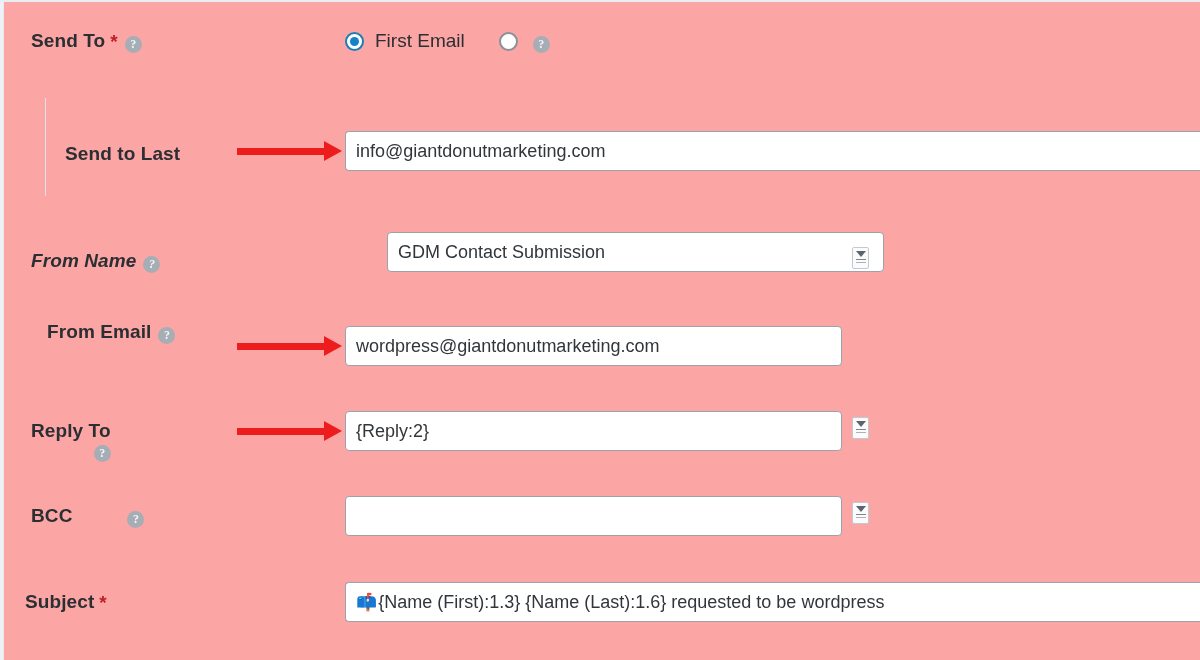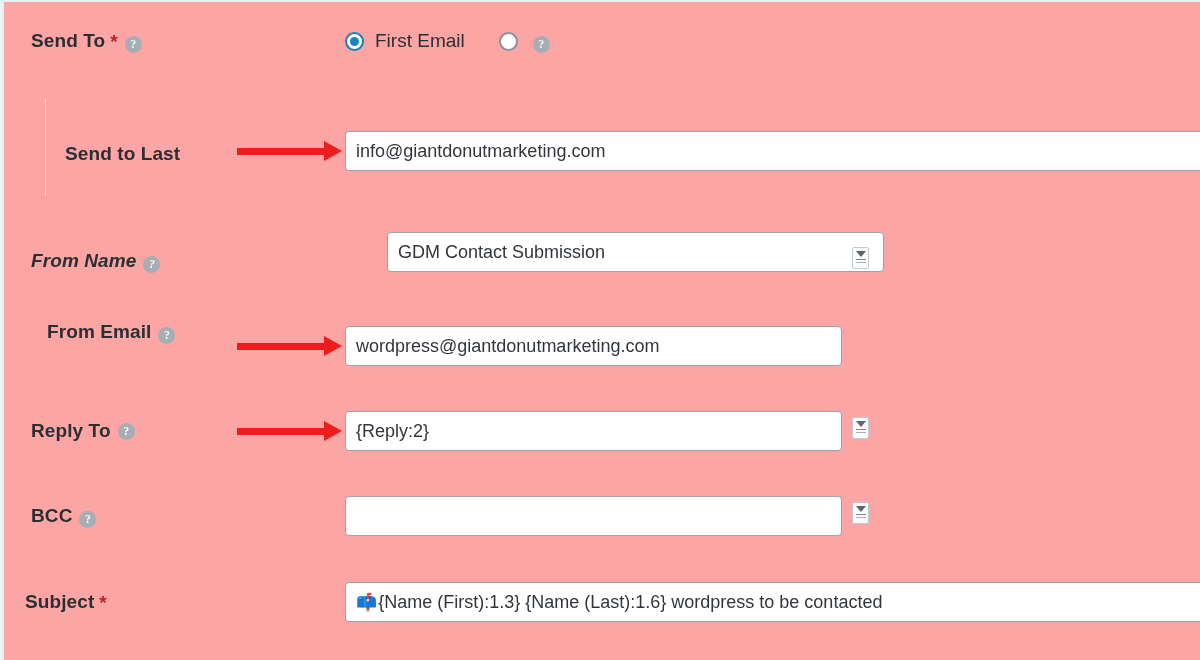--- a/index.html
+++ b/index.html
@@ -276,40 +276,40 @@
   </div>
   <div class="arrow" style="left:237px; top:335px; width:105px;">
     <div class="shaft" style="width:88px;"></div>
     <div class="head"></div>
   </div>
   <div class="input" style="position:absolute; left:345px; top:324px; width:497px;text-align:center;">
     <span>wordpress@giantdonutmarketing.com</span>
   </div>
 
   <div class="row" style="top:418px; height:24px;">
-    <div style="position:absolute; left:31px; top:0; display:flex; align-items:flex-start;">
+    <div style="position:absolute; left:31px; top:0; display:flex; align-items:flex-end;flex-direction:column;">
       <span class="label">Reply To</span>
       <span class="help-icon">?</span>
     </div>
   </div>
   <div class="arrow" style="left:237px; top:420px; width:105px;">
     <div class="shaft" style="width:88px;"></div>
     <div class="head"></div>
   </div>
   <div class="input" style="position:absolute; left:345px; top:409px; width:497px;">
     <span>{Reply:2}</span>
   </div>
   <div class="merge-icon" style="position:absolute; left:852px; top:415px;">
     <div class="tri"></div>
     <div class="bar1"></div>
     <div class="bar2"></div>
   </div>
 
   <div class="row" style="top:503px; height:24px;">
-    <div style="position:absolute; left:31px; top:0; display:flex; align-items:center;">
+    <div style="position:absolute; left:31px; top:0; display:flex; align-items:center;gap:48px;">
       <span class="label">BCC</span>
       <span class="help-icon">?</span>
     </div>
   </div>
   <div class="input" style="position:absolute; left:345px; top:494px; width:497px;">
     <span></span>
   </div>
   <div class="merge-icon" style="position:absolute; left:852px; top:500px;">
     <div class="tri"></div>
     <div class="bar1"></div>
@@ -317,16 +317,16 @@
   </div>
 
   <div class="row" style="top:589px; height:24px;">
     <div style="position:absolute; left:25px; top:0; display:flex; align-items:center;">
       <span class="label">Subject</span>
       <span class="req">*</span>
     </div>
   </div>
   <div class="input wide" style="position:absolute; left:345px; top:580px; width:858px;">
     <span class="emoji">📫</span>
-    <span>{Name (First):1.3} {Name (Last):1.6} wordpress to be contacted</span>
+    <span>{Name (First):1.3} {Name (Last):1.6} requested to be wordpress</span>
   </div>
 
 </div>
 
 </body></html>

